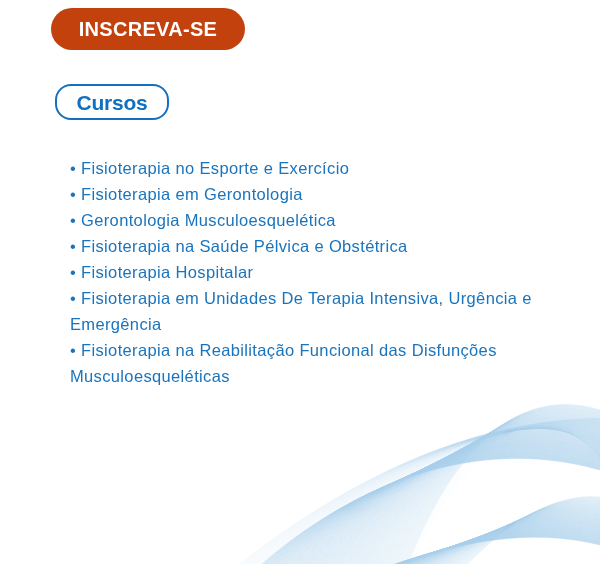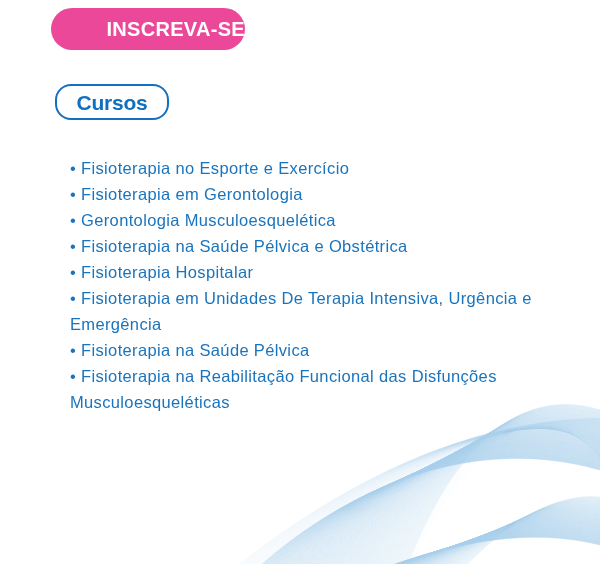--- a/index.html
+++ b/index.html
@@ -36,28 +36,28 @@
 
   
   #subscribe-button {
     position: absolute;
     left: 51px;
     top: 8px;
     width: 194px;
     height: 42px;
     border: none;
     border-radius: 21px;
-    background: #ec4899;
+    background: #c2410c;
     color: #ffffff;
     font-family: "Liberation Sans", sans-serif;
     font-size: 20px;
     font-weight: bold;
     letter-spacing: 0.3px;
     line-height: 42px;
-    text-align: right;
+    text-align: center;
     padding: 0;
     cursor: pointer;
     z-index: 3;
     white-space: nowrap;
   }
 
   
   #cursos-pill {
     position: absolute;
     left: 55px;
@@ -497,17 +497,16 @@
     <span id="cursos-label">Cursos</span>
   </div>
 
   <ul id="course-list">
       <li class="course-item"><span class="course-bullet">• </span><span>Fisioterapia no Esporte e Exercício</span></li>
       <li class="course-item"><span class="course-bullet">• </span><span>Fisioterapia em Gerontologia</span></li>
       <li class="course-item"><span class="course-bullet">• </span><span>Gerontologia Musculoesquelética</span></li>
       <li class="course-item"><span class="course-bullet">• </span><span>Fisioterapia na Saúde Pélvica e Obstétrica</span></li>
       <li class="course-item"><span class="course-bullet">• </span><span>Fisioterapia Hospitalar</span></li>
       <li class="course-item"><span class="course-bullet">• </span><span>Fisioterapia em Unidades De Terapia Intensiva, Urgência e Emergência</span></li>
-      <li class="course-item"><span class="course-bullet">• </span><span>Fisioterapia na Saúde Pélvica</span></li>
       <li class="course-item"><span class="course-bullet">• </span><span>Fisioterapia na Reabilitação Funcional das Disfunções Musculoesqueléticas</span></li>
     </ul>
 
 </div>
 
 </body></html>

